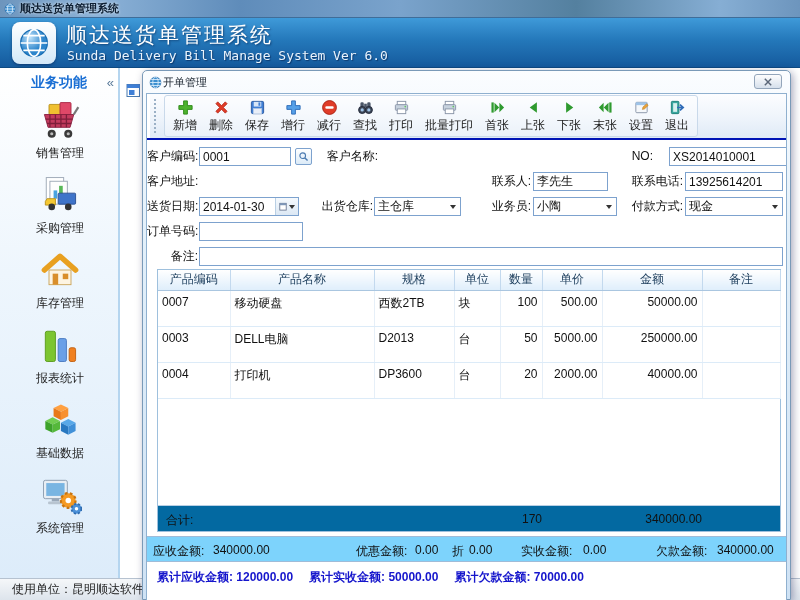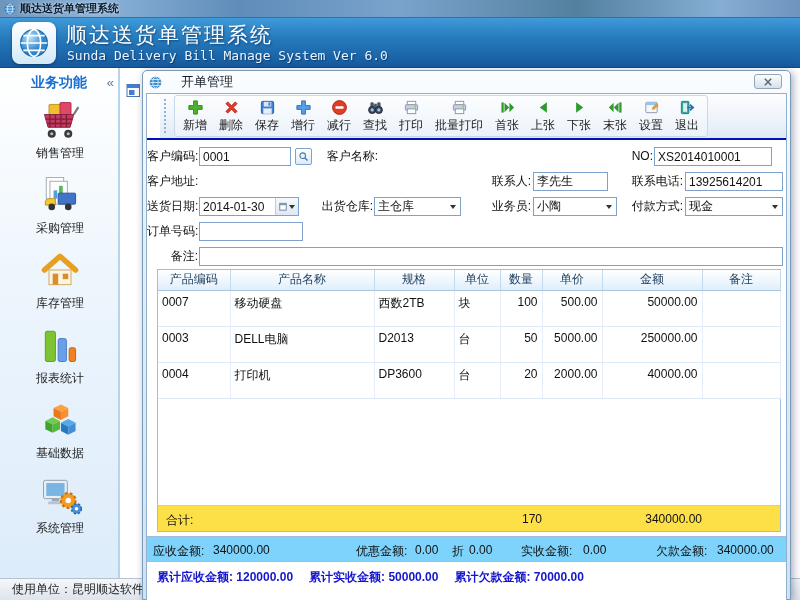--- a/index.html
+++ b/index.html
@@ -39,27 +39,27 @@
   
   .appstatus { position:absolute; left:0; top:578px; width:800px; height:22px;
     background:linear-gradient(180deg,#f5f7f9,#dde4ec); border-top:1px solid #b6c2d0;
     display:flex; align-items:center; padding-left:12px; color:#222; z-index:1; }
 
   
   .dialog { position:absolute; left:142px; top:70px; width:649px; height:530px; z-index:5;
     background:linear-gradient(180deg,#fbfdff 0%,#e3f0fa 30%,#cfe2f4 100%);
     border:1px solid #7a9ab8; border-radius:5px 5px 0 0; box-shadow:2px 2px 8px rgba(0,0,60,.35); }
   .dlg-titlebar { height:22px; display:flex; align-items:center; padding:0 6px; }
-  .dlg-title { margin-left:19px; font-size:13px; color:#16202c; }
+  .dlg-title { margin-left:1px; font-size:11px; color:#16202c; }
   .dlg-close { position:absolute; right:8px; top:3px; width:28px; height:15px; border:1px solid #93a5ba; border-radius:3px;
     background:linear-gradient(180deg,#fdfdfd,#d6e0ec); display:flex; align-items:center; justify-content:center; }
   .dlg-content { position:absolute; left:3px; top:22px; width:641px; height:507px; background:#fff; border:1px solid #8fb0cf; border-bottom:none; overflow:hidden; }
 
   
-  .toolbar { position:absolute; left:13px; top:0; width:639px; height:44px;
+  .toolbar { position:absolute; left:3px; top:0; width:639px; height:44px;
     background:linear-gradient(180deg,#fcfdff 0%,#eef4fb 55%,#dfeaf6 100%); display:flex; align-items:center; }
   .tb-handle { width:4px; height:34px; margin-left:4px; border-left:2px dotted #9ab0c6; }
   .tb-group { display:flex; align-items:flex-start; margin-left:6px; border:1px solid #c9d9ea; border-radius:3px; padding:1px 2px; background:rgba(255,255,255,.35); }
   .tbtn { display:flex; flex-direction:column; align-items:center; padding:2px 6px 1px; border-radius:3px; cursor:default; }
   .tbtn svg { width:17px; height:17px; }
   .tbtn .tlabel { font-size:12px; color:#222; margin-top:1px; white-space:nowrap; }
   .navyline { position:absolute; left:0; top:44px; width:639px; height:2px; background:#0013b5; }
 
   
   .flabel { position:absolute; height:19px; line-height:19px; text-align:right; color:#111; white-space:nowrap; }
@@ -72,21 +72,21 @@
   .datebtn { display:flex; align-items:center; gap:2px; padding:0 3px; height:17px; background:linear-gradient(180deg,#f5f9fd,#dce8f4); border-left:1px solid #b9cfe4; }
 
   
   .grid { position:absolute; left:10px; top:175px; width:624px; height:263px; border:1px solid #9ec0dd; background:#fff; }
   .grid table { border-collapse:collapse; table-layout:fixed; width:622px; }
   .grid th { height:20px; background:linear-gradient(180deg,#ffffff,#dfeefb); border-right:1px solid #c3d9ee; border-bottom:1px solid #aac6e0;
     font-weight:normal; color:#1c3d5c; font-size:12px; }
   .grid td { height:36px; vertical-align:top; padding:4px 4px 0 4px; font-size:12px; color:#111;
     border-right:1px solid #e6eff8; border-bottom:1px solid #dcebf8; overflow:hidden; white-space:nowrap;margin-left:6px; }
   .grid td.num, .grid th.num { text-align:right; }
-  .totalrow { position:absolute; left:0; bottom:0; width:622px; height:26px; border-top:1px solid #b8cfe4; background:#fde047; }
+  .totalrow { position:absolute; left:0; bottom:0; width:622px; height:26px; border-top:1px solid #b8cfe4; background:#0369a1; }
   .totalrow span { position:absolute; top:6px; }
   .t-label { left:8px; }
   .t-qty { left:330px; width:54px; text-align:right; }
   .t-amt { left:434px; width:110px; text-align:right; }
 
   
   .summary { position:absolute; left:0; top:442px; width:639px; height:26px; background:#7dd3fc;
     border-top:1px solid #a0bcd8; border-bottom:1px solid #a0bcd8; }
   .summary span { position:absolute; top:6px; white-space:nowrap; }
 
@@ -356,21 +356,21 @@
     <span class="flabel" style="left:0;top:53px;width:29px">客户编码:</span>
     <input class="fi" style="left: 52px; top: 53px; width: 92px;" value="0001">
     <div class="lookup" style="left:148px;top:54px">
       <svg width="11" height="11" viewBox="0 0 14 14">
           <circle cx="6" cy="6" r="3.6" fill="#eaf3fc" stroke="#4a7ab0" stroke-width="1.4"></circle>
           <path d="M8.8 8.8l3.4 3.4" stroke="#4a7ab0" stroke-width="1.8"></path>
         </svg>
     </div>
     <span class="flabel" style="left:169px;top:53px;width:62px">客户名称:</span>
     <span class="flabel" style="left:470px;top:53px;width:36px">NO:</span>
-    <input class="fi" style="left: 507px; top: 53px; width: 118px;" value="XS2014010001">
+    <input class="fi" style="left: 522px; top: 53px; width: 118px;" value="XS2014010001">
 
     <span class="flabel" style="left:0;top:78px;width:51px">客户地址:</span>
     <span class="flabel" style="left:340px;top:78px;width:44px">联系人:</span>
     <input class="fi" style="left: 386px; top: 78px; width: 75px;" value="李先生">
     <span class="flabel" style="left:478px;top:78px;width:58px">联系电话:</span>
     <input class="fi" style="left: 538px; top: 78px; width: 98px;" value="13925614201">
 
     <span class="flabel" style="left:0;top:103px;width:51px">送货日期:</span>
     <div class="sel" style="left:52px;top:103px;width:100px">
       <span class="selv">2014-01-30</span>

